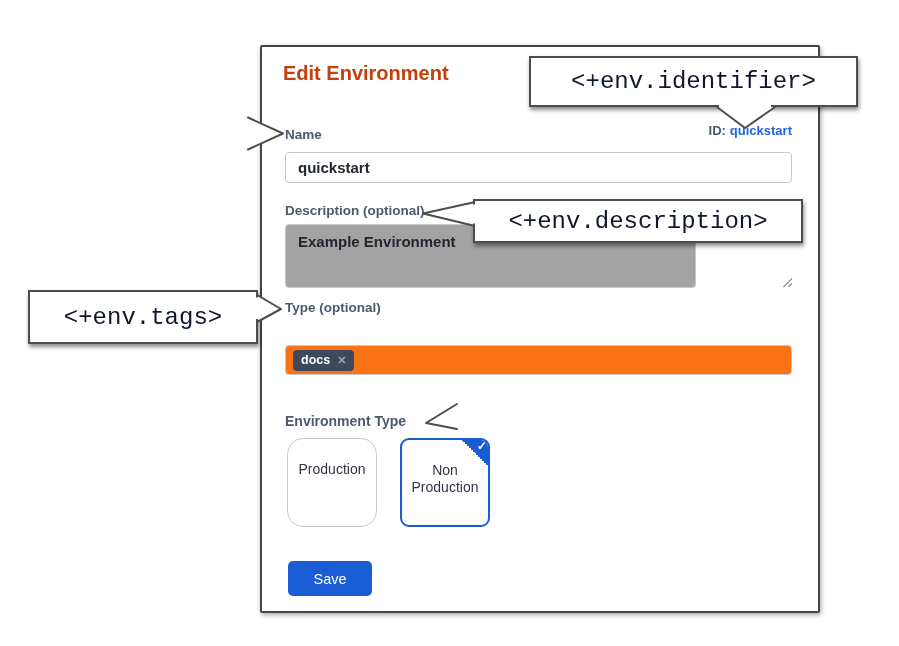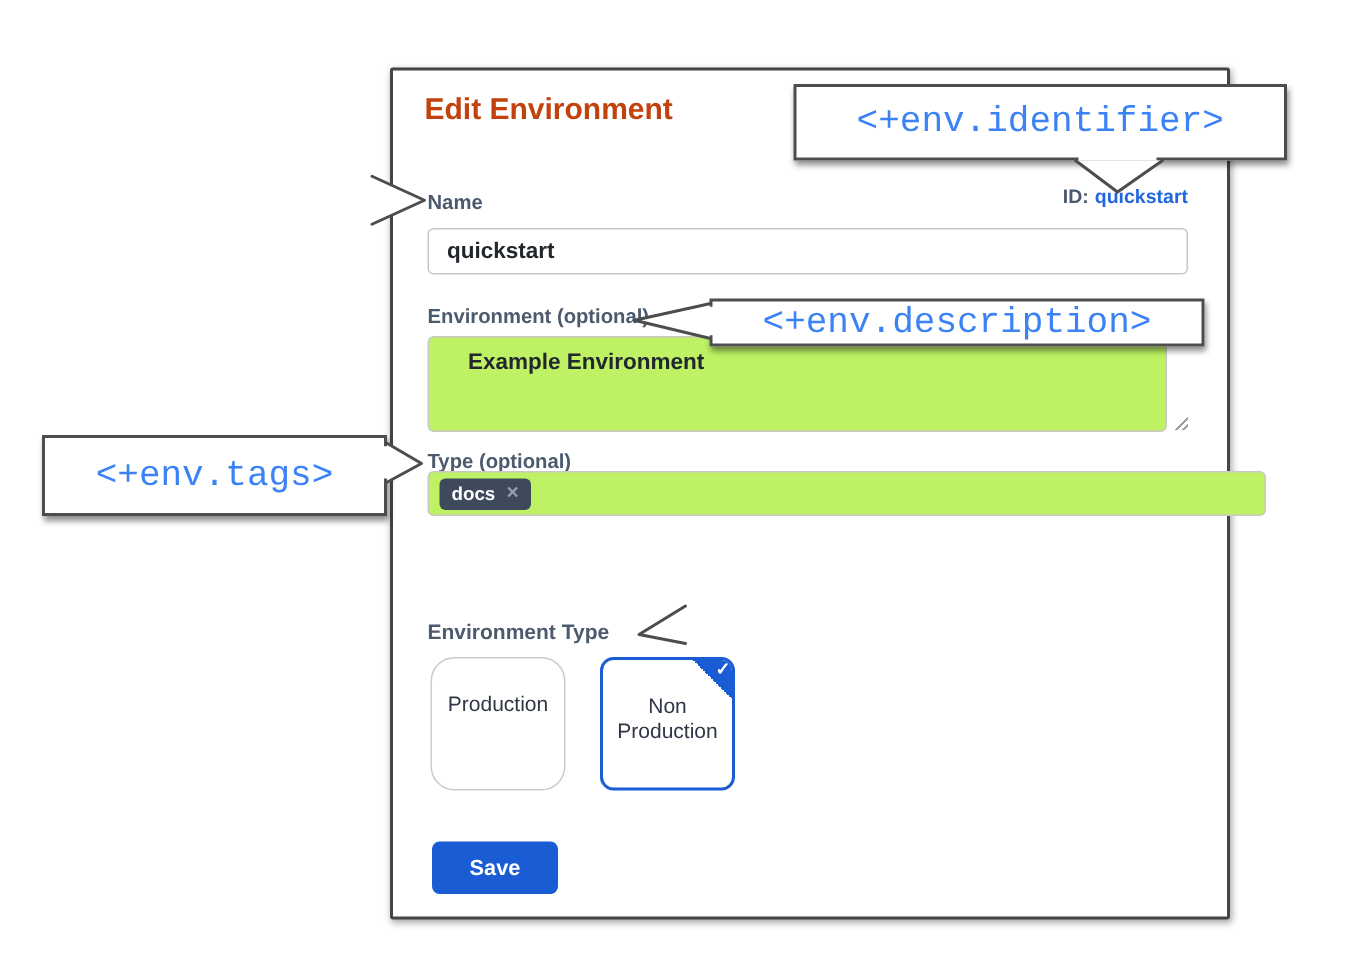--- a/index.html
+++ b/index.html
@@ -29,33 +29,33 @@
   .id-chip{position:absolute;right:26px;top:76px;font-size:13px;font-weight:600;color:var(--label_slate);}
   .id-chip a{color:var(--link_blue);text-decoration:none;margin-left:4px;cursor:pointer;}
 
   .text-input{
     position:absolute;left:23px;top:105px;width:507px;height:31px;
     border:1px solid #c8c8c8;border-radius:4px;background:#fff;
     font-family:"Liberation Sans",sans-serif;font-size:15px;font-weight:600;color:#22272e;
     padding:0 12px;outline:none;
   }
   .desc-area{
-    position:absolute;left:23px;top:177px;width:493px;height:64px;
-    border:1px solid #c8c8c8;border-radius:4px;background:#bef264;
+    position:absolute;left:23px;top:177px;width:411px;height:64px;
+    border:1px solid #c8c8c8;border-radius:4px;background:#a3a3a3;
     font-family:"Liberation Sans",sans-serif;font-size:15px;font-weight:600;color:#22272e;
-    padding:8px 26px;resize:none;outline:none;overflow:hidden;
+    padding:8px 12px;resize:none;outline:none;overflow:hidden;
   }
   .resize-grip{
     position:absolute;left:520px;top:230px;width:10px;height:10px;
     background:repeating-linear-gradient(-45deg,transparent 0 2px,#9aa0a6 2px 3.4px);
     clip-path:polygon(100% 0,100% 100%,0 100%);
   }
   .tags-input{
-    position:absolute;left:23px;top:267px;width:559px;height:30px;
-    border:1px solid #c8c8c8;border-radius:4px;background:#bef264;
+    position:absolute;left:23px;top:298px;width:507px;height:30px;
+    border:1px solid #c8c8c8;border-radius:4px;background:#f97316;
     display:flex;align-items:center;padding:0 7px;cursor:text;
   }
   .chip{
     display:inline-flex;align-items:center;background:var(--chip_background);
     color:#fff;font-size:12.5px;font-weight:bold;border-radius:4px;
     padding:3px 8px;line-height:15px;
   }
   .chip .x{margin-left:7px;color:#97a0ae;font-size:11px;font-weight:bold;cursor:pointer;}
 
   .type-cards{position:absolute;left:0;top:391px;width:560px;height:89px;}
@@ -70,34 +70,34 @@
   .card-check-corner{
     position:absolute;top:-2px;right:-2px;width:30px;height:30px;
     background:linear-gradient(to bottom left,var(--accent_blue) 50%,transparent 50%);
   }
   .card-check-corner .check{
     position:absolute;top:0;right:3px;color:#fff;font-size:12px;font-weight:bold;
   }
   .save-btn{
     position:absolute;left:26px;top:514px;width:84px;height:35px;
     background:var(--accent_blue);color:#fff;border:none;border-radius:5px;
-    font-family:"Liberation Sans",sans-serif;font-size:14.5px;font-weight:700;cursor:pointer;
+    font-family:"Liberation Sans",sans-serif;font-size:14.5px;font-weight:400;cursor:pointer;
   }
 
   
   .callout{
     position:absolute;background:#fff;border:2px solid var(--callout_border);
     box-shadow:1px 3px 4px rgba(0,0,0,.45);
     display:flex;align-items:center;justify-content:center;
-    font-family:"Liberation Mono",monospace;font-size:24px;color:#3b82f6;
+    font-family:"Liberation Mono",monospace;font-size:24px;color:#0f172a;
     z-index:10;white-space:nowrap;
   }
   .co-identifier{left:529px;top:56px;width:329px;height:51px;}
   .co-name{left:36px;top:111px;width:212px;height:54px;}
-  .co-description{left:473px;top:199px;width:330px;height:32px;}
+  .co-description{left:473px;top:199px;width:330px;height:44px;}
   .co-tags{left:28px;top:290px;width:230px;height:54px;}
   .co-type{left:457px;top:380px;width:202px;height:51px;}
 
   .tails{position:absolute;left:0;top:0;z-index:20;pointer-events:none;}
   .tails path{fill:#fff;stroke:var(--callout_border);stroke-width:2;stroke-linejoin:round;stroke-linecap:round;}
   .tails rect{fill:#fff;}
 </style>
 </head>
 <body>
 
@@ -106,21 +106,21 @@
   <div class="dialog">
     <div class="dlg-title">Edit Environment</div>
 
     <div class="id-chip">
       <span>ID:</span><a>quickstart</a>
     </div>
 
     <div class="field-label lbl-name">Name</div>
     <input class="text-input" type="text" value="quickstart" style="">
 
-    <div class="field-label lbl-desc">Environment (optional)</div>
+    <div class="field-label lbl-desc">Description (optional)</div>
     <textarea class="desc-area" style="">Example Environment</textarea>
     <div class="resize-grip"></div>
 
     <div class="field-label lbl-tags">Type (optional)</div>
     <div class="tags-input">
       <span class="chip">
         <span>docs</span>
         <span class="x">✕</span>
       </span>
     </div>

